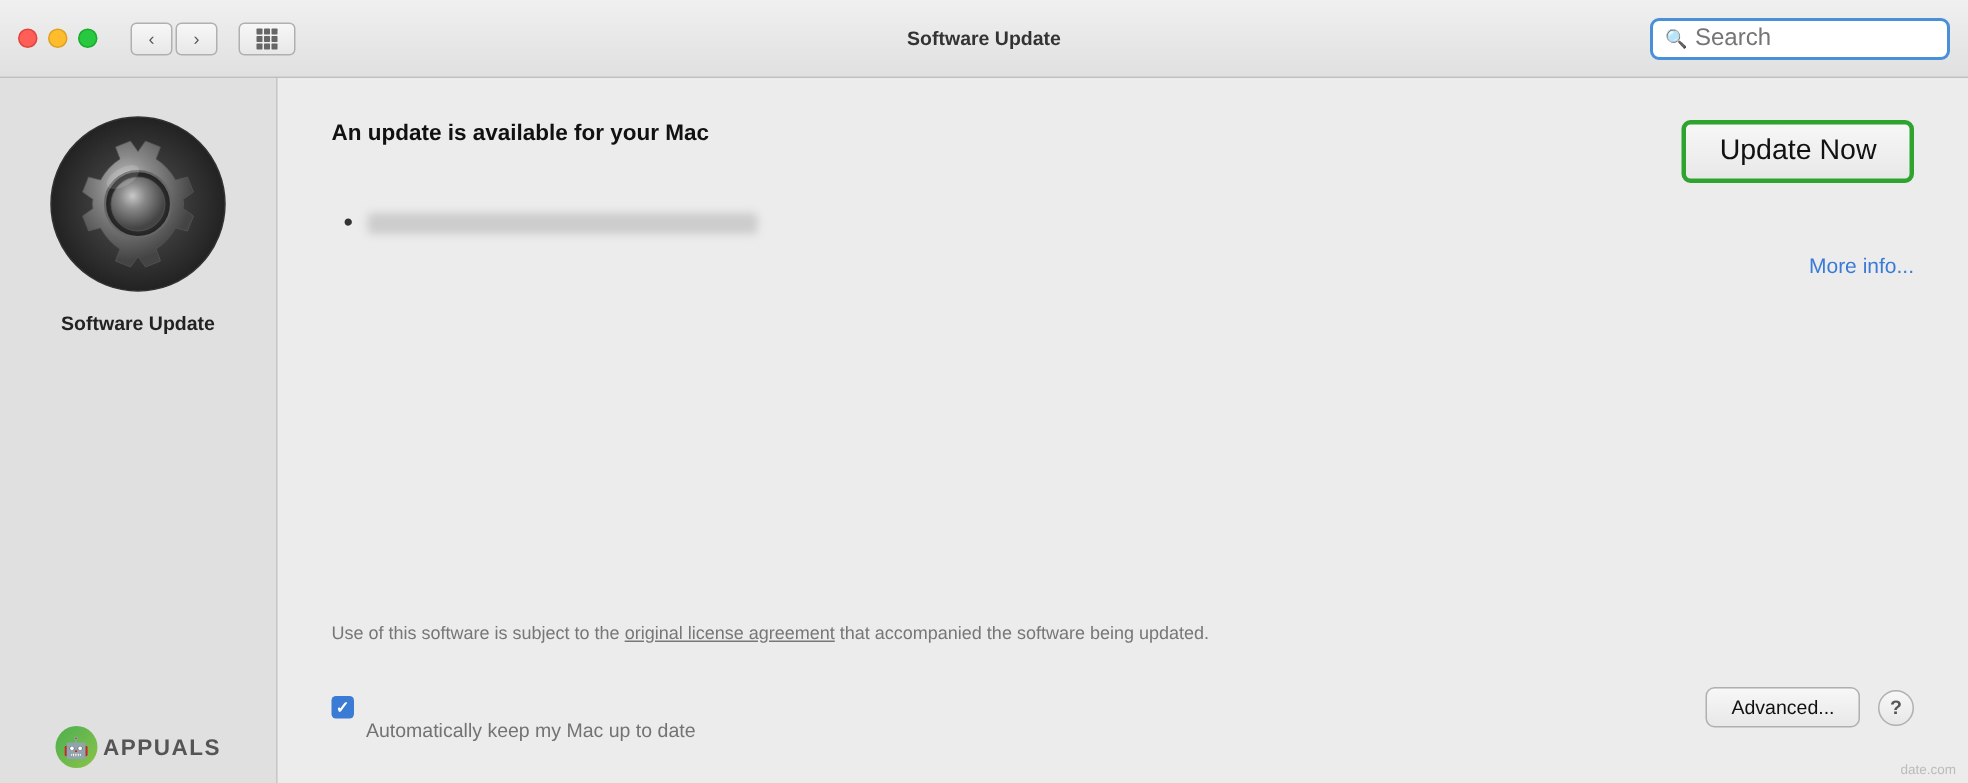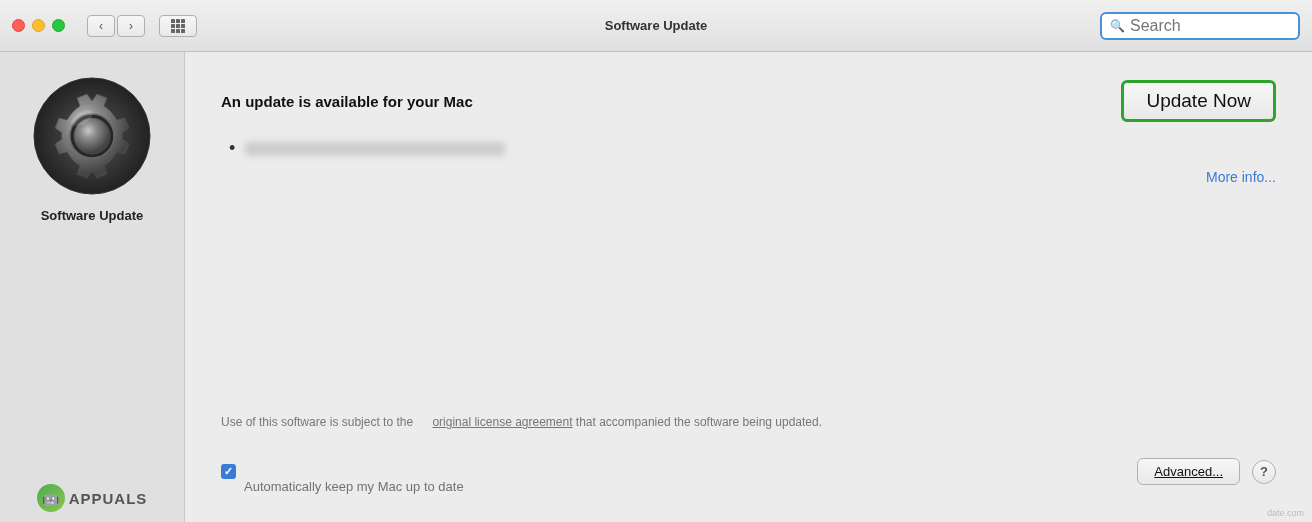--- a/index.html
+++ b/index.html
@@ -167,21 +167,21 @@
     .content-area {
       flex: 1;
       padding: 28px 36px;
       display: flex;
       flex-direction: column;
       gap: 0;
     }
 
     .update-header-row {
       display: flex;
-      align-items: center;
+      align-items: flex-start;
       justify-content: space-between;
       margin-bottom: 16px;
       gap: 48px;
     }
 
     .update-title {
       font-size: 15px;
       font-weight: 700;
       color: #111;
     }
@@ -234,21 +234,20 @@
       font-size: 12px;
       color: #777;
       line-height: 1.5;
       margin-bottom: 18px;
       max-width: 620px;
     }
 
     .license-link {
       color: #777;
       text-decoration: underline;
-      margin-left: 16px;
     }
 
     .bottom-row {
       display: flex;
       align-items: center;
       gap: 12px;
     }
 
     .checkbox-container {
       display: flex;
@@ -282,21 +281,20 @@
 
     .advanced-btn {
       margin-left: auto;
       padding: 5px 16px;
       background: linear-gradient(to bottom, #f7f7f7, #e8e8e8);
       border: 1px solid #b0b0b0;
       border-radius: 6px;
       font-size: 13px;
       color: #111;
       cursor: pointer;
-      text-decoration: underline;
     }
 
     .help-btn {
       width: 24px;
       height: 24px;
       background: linear-gradient(to bottom, #f7f7f7, #e8e8e8);
       border: 1px solid #b0b0b0;
       border-radius: 50%;
       display: flex;
       align-items: center;

